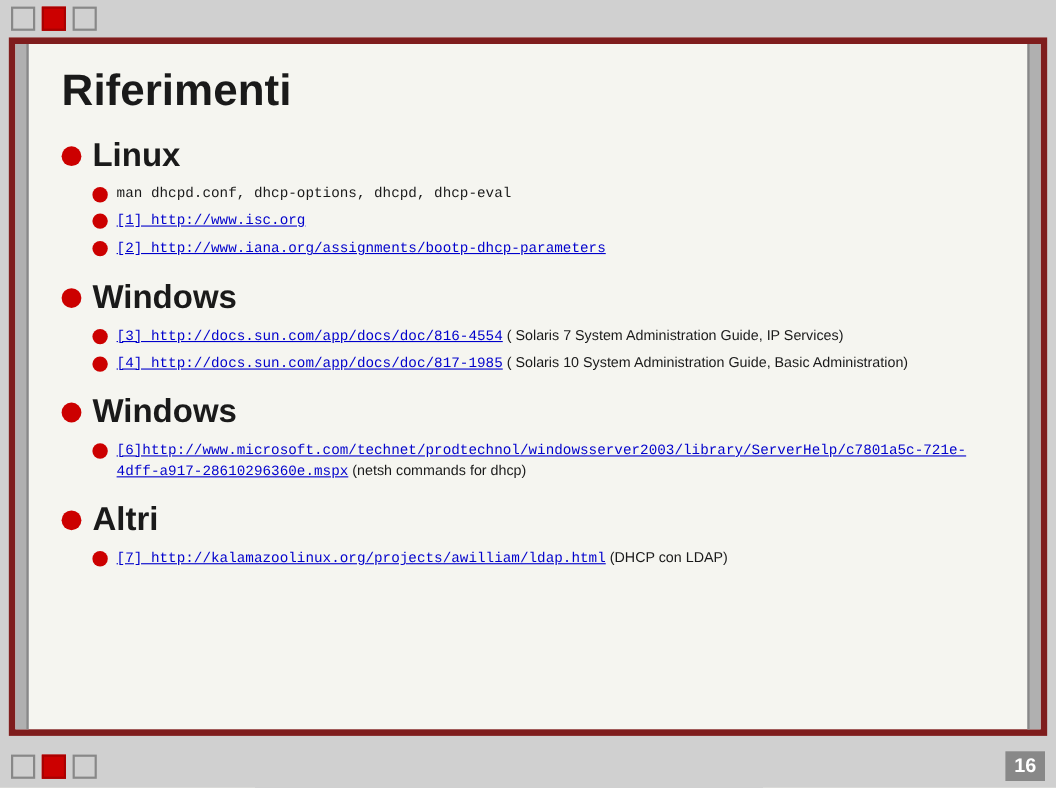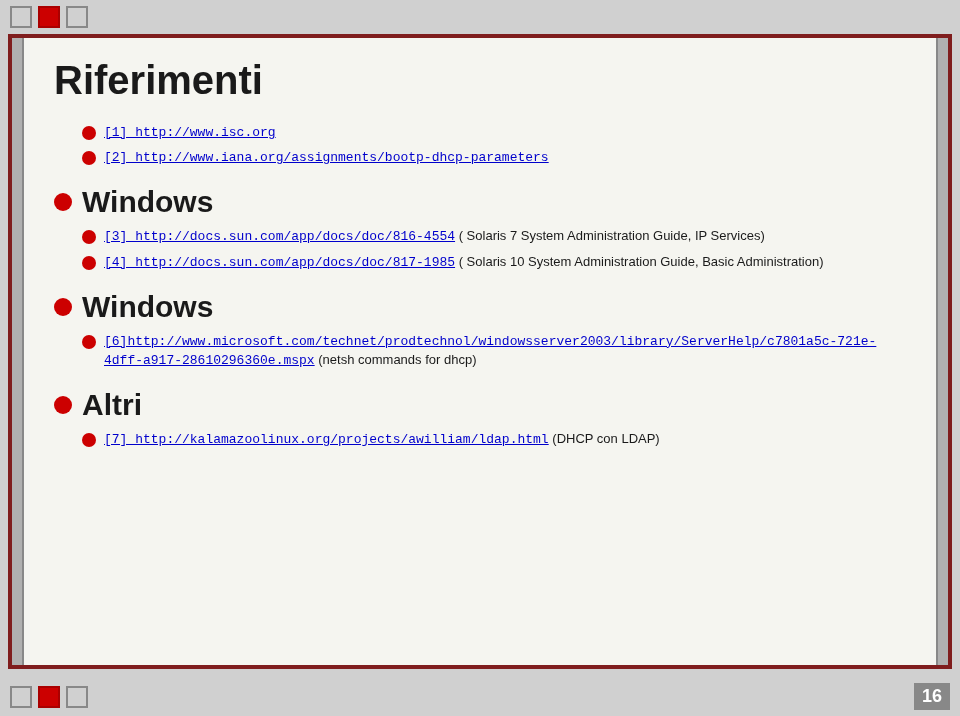--- a/index.html
+++ b/index.html
@@ -32,21 +32,21 @@
     .window-btn.red {
       background: #cc0000;
       border-color: #aa0000;
     }
 
     .main-container {
       flex: 1;
       display: flex;
       margin: 0 8px 8px 8px;
       background: #f5f5f0;
-      border: 4px solid #7f1d1d;
+      border: 6px solid #7f1d1d;
       position: relative;
     }
 
     .left-border {
       width: 12px;
       background: #b0b0b0;
       border-right: 2px solid #888;
     }
 
     .content {
@@ -176,21 +176,29 @@
 </div>
 
 <div class="main-container">
   <div class="left-border"></div>
 
   <div class="content">
 
     <div class="page-title">Riferimenti</div>
 
     <div class="section">
-      <div class="items-list">
+      <div class="section-header">
+        <div class="bullet-red"></div>
+        <span class="section-title">Linux</span>
+      </div>
+      <div class="items-list">
+        <div class="list-item">
+          <div class="bullet-red-sm"></div>
+          <span class="item-text code-text">man dhcpd.conf, dhcp-options, dhcpd, dhcp-eval</span>
+        </div>
         <div class="list-item">
           <div class="bullet-red-sm"></div>
           <span class="item-text">
             <a class="link">[1] http://www.isc.org</a>
           </span>
         </div>
         <div class="list-item">
           <div class="bullet-red-sm"></div>
           <span class="item-text">
             <a class="link">[2] http://www.iana.org/assignments/bootp-dhcp-parameters</a>

